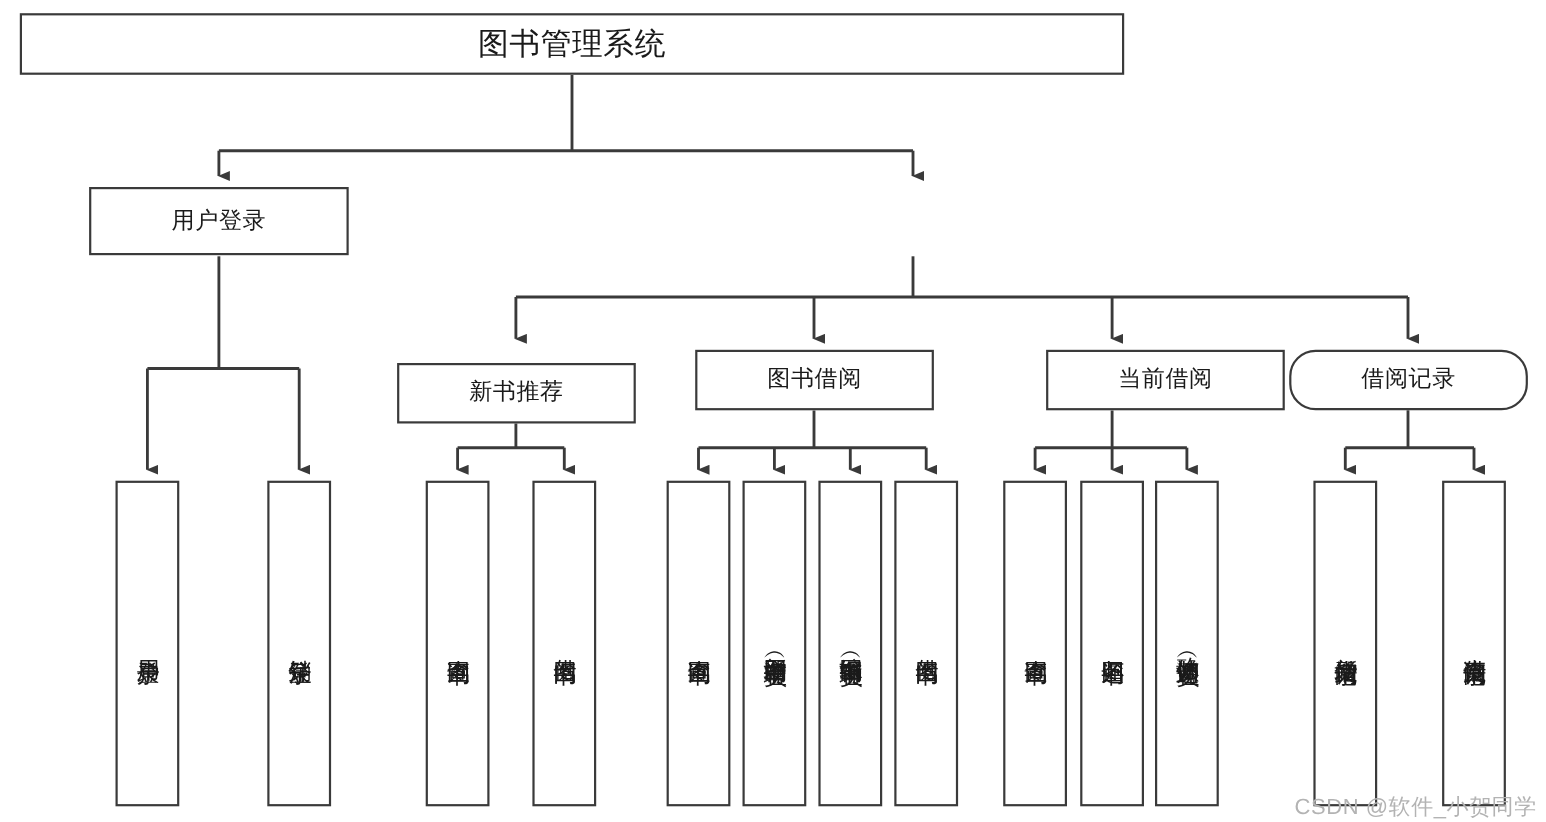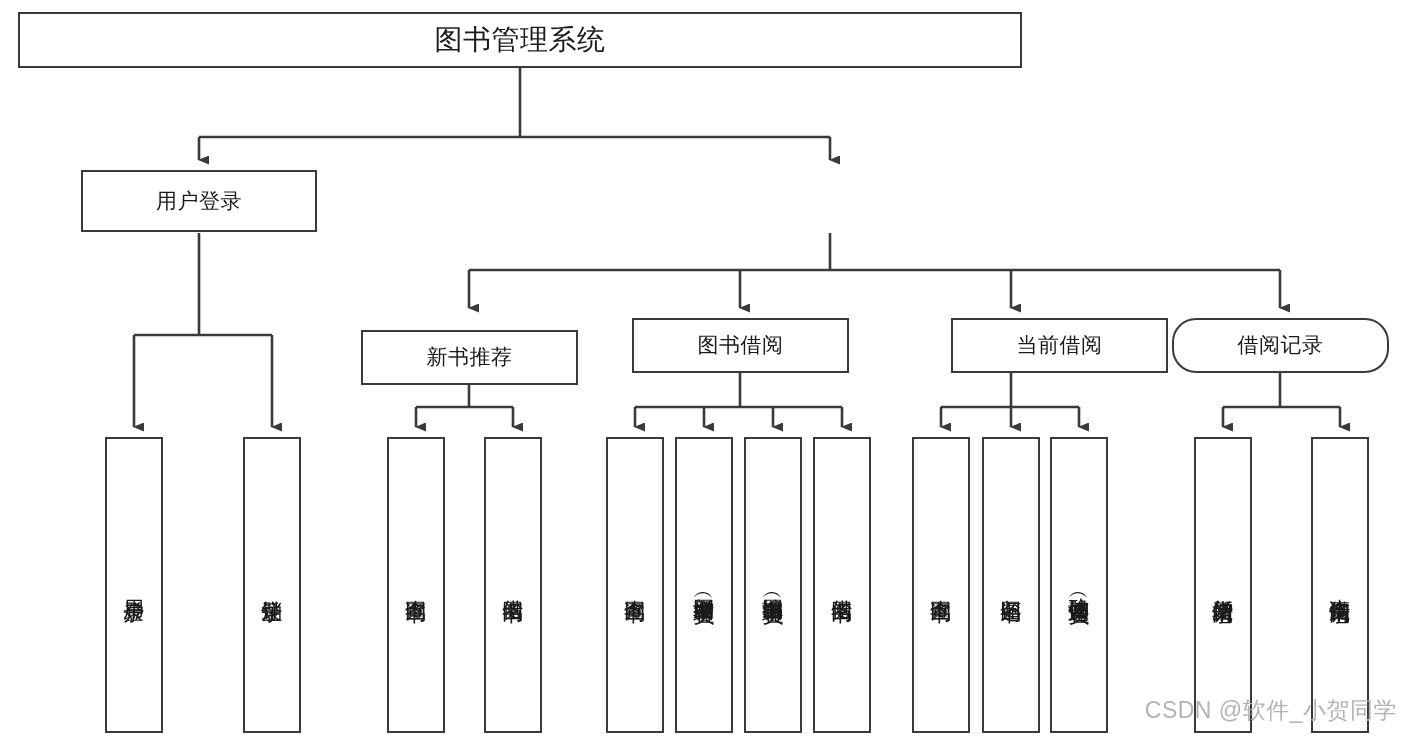--- a/index.html
+++ b/index.html
@@ -59,22 +59,22 @@
     writing-mode: vertical-rl;
     text-orientation: upright;
     font-size: 21px;
     line-height: 1.12;
     letter-spacing: 1px;
     white-space: nowrap;
   }
   .watermark {
     position: absolute;
     right: 8px;
-    bottom: 21px;
-    font-size: 23px;
+    bottom: 0;
+    font-size: 20px;
     color: #b3b3b3;
     letter-spacing: 0.5px;
     white-space: nowrap;
     pointer-events: none;
   }
 </style>
 </head>
 <body>
 
 <div id="diagram-root">

